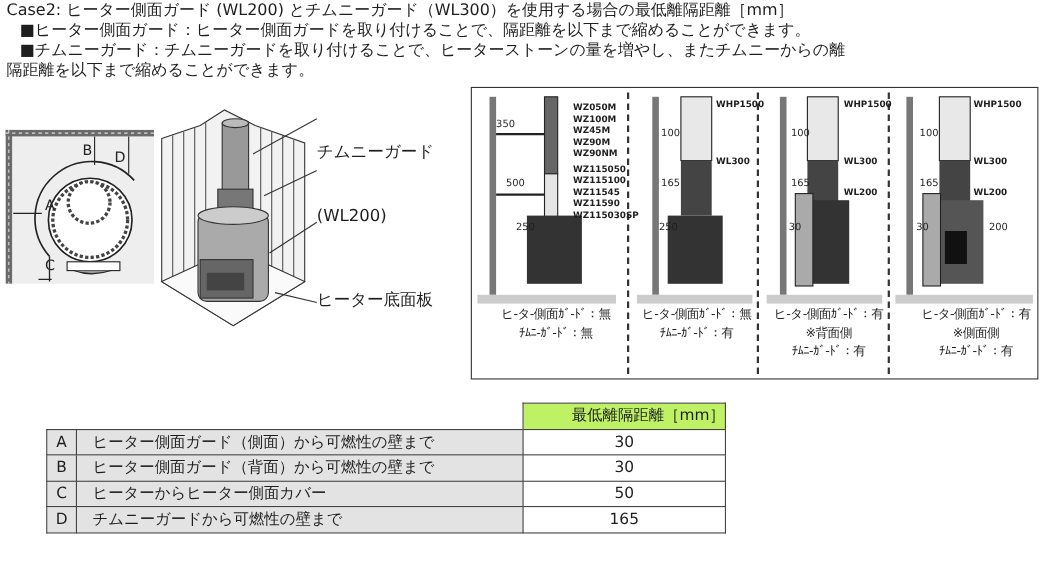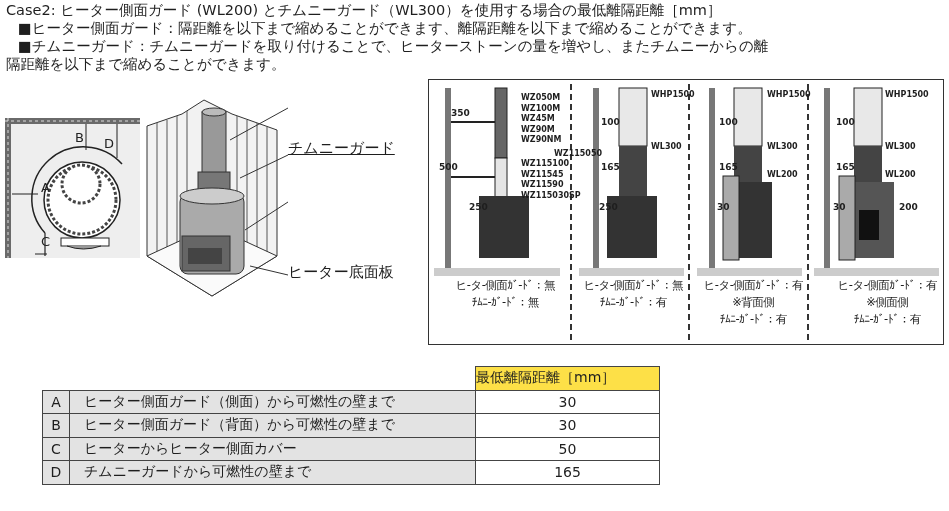--- a/index.html
+++ b/index.html
@@ -27,39 +27,39 @@
   .iso { position: absolute; left: 142px; top: 96px; width: 140px; height: 210px; }
   .callout { position: absolute; font-size: 15px; line-height: 20px; white-space: nowrap; }
 
   
   .panel {
     position: absolute; left: 428px; top: 79px; width: 516px; height: 266px;
     border: 1.5px solid #333; background: #fff;
   }
   .divider { position: absolute; top: 4px; bottom: 4px; width: 0; border-left: 2px dashed #333; }
   .cond { position: absolute; font-size: 11.5px; line-height: 17px; white-space: nowrap; text-align: center; letter-spacing: -0.5px; }
-  .dim { position: absolute; font-size: 9px; font-weight: bold; }
+  .dim { position: absolute; font-size: 9px; font-weight: normal; }
   .tag { position: absolute; font-size: 8px; font-weight: bold; line-height: 10.5px; white-space: nowrap; }
 
   
   table.dist {
     position: absolute; left: 42px; top: 366px; border-collapse: collapse; font-size: 14px;
   }
   table.dist td, table.dist th { border: 1.5px solid #444; height: 23.5px; font-weight: normal; }
-  table.dist th.head { background: #fde047; width: 184px; text-align: left; }
+  table.dist th.head { background: #bef264; width: 184px; text-align: right; }
   table.dist td.key { background: #e3e3e3; width: 27px; text-align: center; }
   table.dist td.lab { background: #e3e3e3; width: 406px; padding-left: 14px; }
   table.dist td.val { background: #ffffff; width: 184px; text-align: center; }
   table.dist th.blank { border: none; }
 </style>
 </head>
 <body>
 
 <div class="title">Case2: ヒーター側面ガード (WL200) とチムニーガード（WL300）を使用する場合の最低離隔距離［mm］</div>
-<div class="desc l1">■ヒーター側面ガード：隔距離を以下まで縮めることができます、離隔距離を以下まで縮めることができます。</div>
+<div class="desc l1">■ヒーター側面ガード：ヒーター側面ガードを取り付けることで、隔距離を以下まで縮めることができます。</div>
 <div class="desc l2">■チムニーガード：チムニーガードを取り付けることで、ヒーターストーンの量を増やし、またチムニーからの離</div>
 <div class="desc l3">隔距離を以下まで縮めることができます。</div>
 
 <div class="plan">
   <svg width="135" height="140" viewBox="0 0 135 140">
     <rect x="0" y="0" width="135" height="6" fill="#6a6a6a"></rect>
     <rect x="0" y="0" width="6" height="140" fill="#6a6a6a"></rect>
     <path d="M0 3 L135 3" stroke="#ddd" stroke-dasharray="3 3"></path>
     <path d="M3 0 L3 140" stroke="#ddd" stroke-dasharray="3 3"></path>
     <path d="M40 115 A46 46 0 1 1 117 46" fill="none" stroke="#222" stroke-width="1.5"></path>
@@ -99,24 +99,25 @@
     <rect x="56" y="76" width="32" height="70" fill="#777" stroke="#333"></rect>
     <rect x="38" y="98" width="64" height="80" rx="8" fill="#aaa" stroke="#333"></rect>
     <ellipse cx="70" cy="100" rx="32" ry="8" fill="#ccc" stroke="#333"></ellipse>
     <rect x="40" y="140" width="48" height="35" fill="#666" stroke="#333"></rect>
     <rect x="46" y="152" width="34" height="16" fill="#444"></rect>
   </svg>
 </div>
 
 <div class="callout" style="left:288px;top:92px;">
 </div>
-<div class="callout" style="left:288px;top:138px;text-decoration:underline;">
+<div class="callout" style="left:288px;top:128px;">
   <div>チムニーガード</div>
 </div>
 <div class="callout" style="left:288px;top:186px;">
+  <div>(WL200)</div>
 </div>
 <div class="callout" style="left:288px;top:262px;text-align:right;">
   <div>ヒーター底面板</div>
 </div>
 <svg style="position:absolute;left:230px;top:100px;" width="60" height="180">
   <line x1="58" y1="8" x2="0" y2="40" stroke="#333"></line>
   <line x1="58" y1="55" x2="10" y2="78" stroke="#333"></line>
   <line x1="58" y1="102" x2="15" y2="130" stroke="#333"></line>
   <line x1="58" y1="175" x2="20" y2="166" stroke="#333"></line>
 </svg>
@@ -152,29 +153,29 @@
     <rect x="395" y="8" width="6" height="180" fill="#777"></rect>
     <rect x="425" y="8" width="28" height="58" fill="#e8e8e8" stroke="#222"></rect>
     <rect x="425" y="66" width="28" height="50" fill="#444"></rect>
     <rect x="425" y="102" width="40" height="76" fill="#555"></rect>
     <rect x="430" y="130" width="20" height="30" fill="#111"></rect>
     <rect x="410" y="96" width="16" height="84" fill="#aaa" stroke="#222"></rect>
     <rect x="385" y="188" width="125" height="8" fill="#ccc"></rect>
   </svg>
 
   <span class="dim" style="left:22px;top:28px;">350</span>
-  <span class="dim" style="left:10px;top:82px;">500</span>
+  <span class="dim" style="left:31px;top:82px;">500</span>
   <span class="dim" style="left:40px;top:122px;">250</span>
   <div class="tag" style="left:92px;top:13px;">
     <div>WZ050M</div>
     <div>WZ100M</div>
     <div>WZ45M</div>
     <div>WZ90M</div>
     <div>WZ90NM</div>
-    <div style="margin-top:3px;margin-left:33px;">WZ115050</div>
+    <div style="margin-top:3px;">WZ115050</div>
     <div>WZ115100</div>
     <div>WZ11545</div>
     <div>WZ11590</div>
     <div>WZ115030SP</div>
   </div>
   <div class="cond" style="right:388px;top:197px;">
     <div>ヒ-タ-側面ｶﾞ-ﾄﾞ：無</div>
     <div>ﾁﾑﾆ-ｶﾞ-ﾄﾞ：無</div>
   </div>
 

